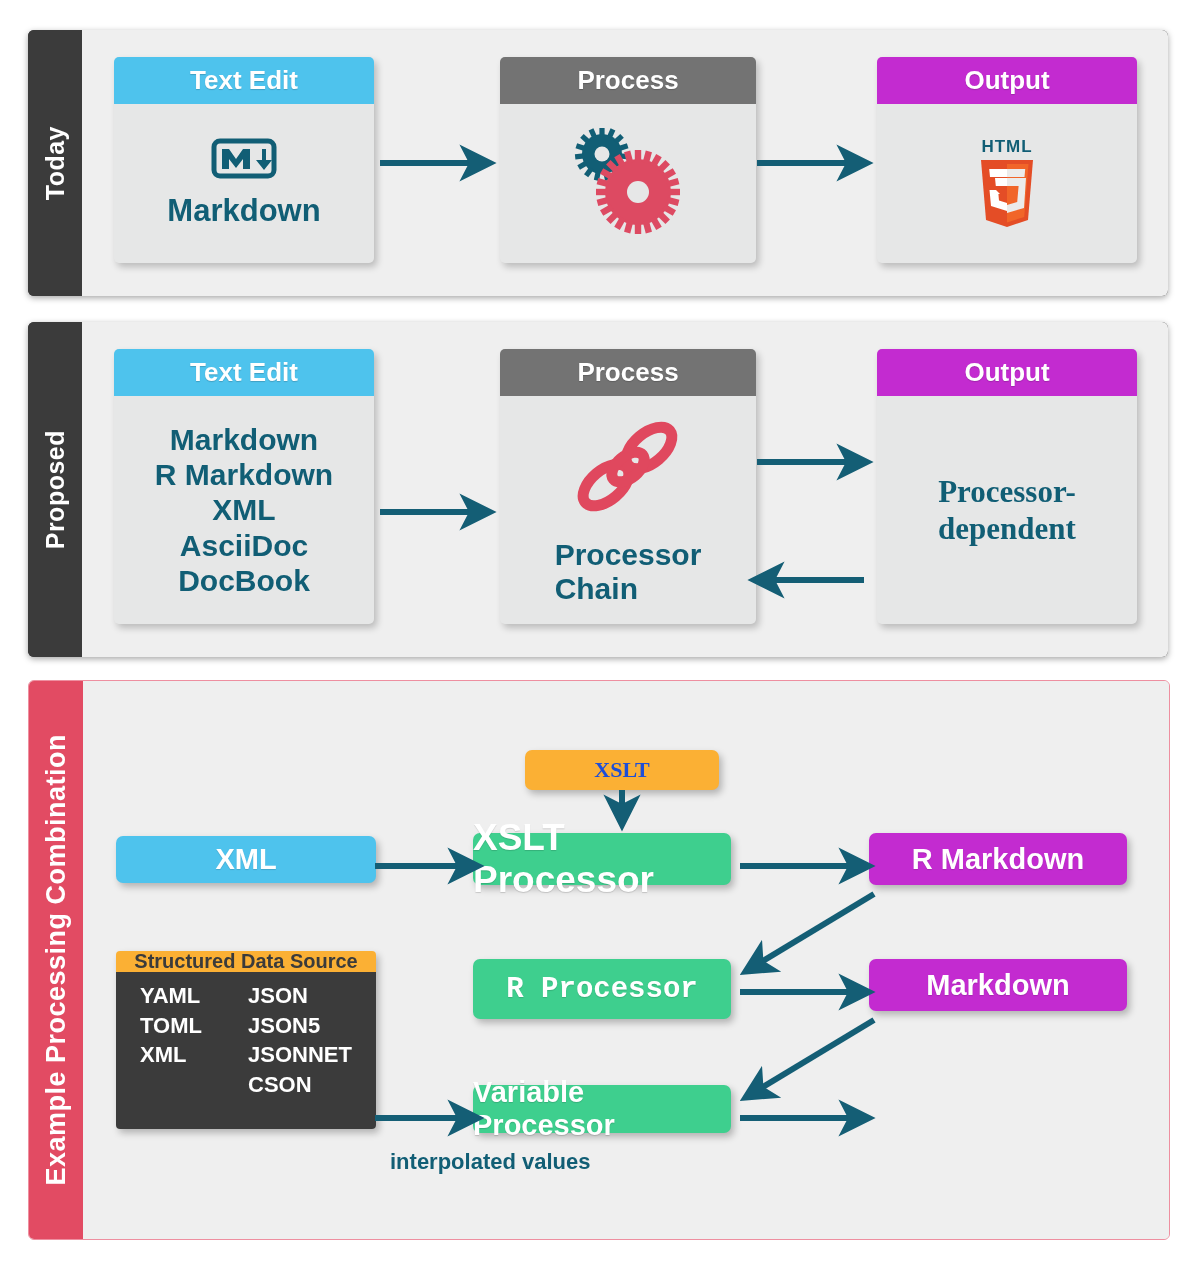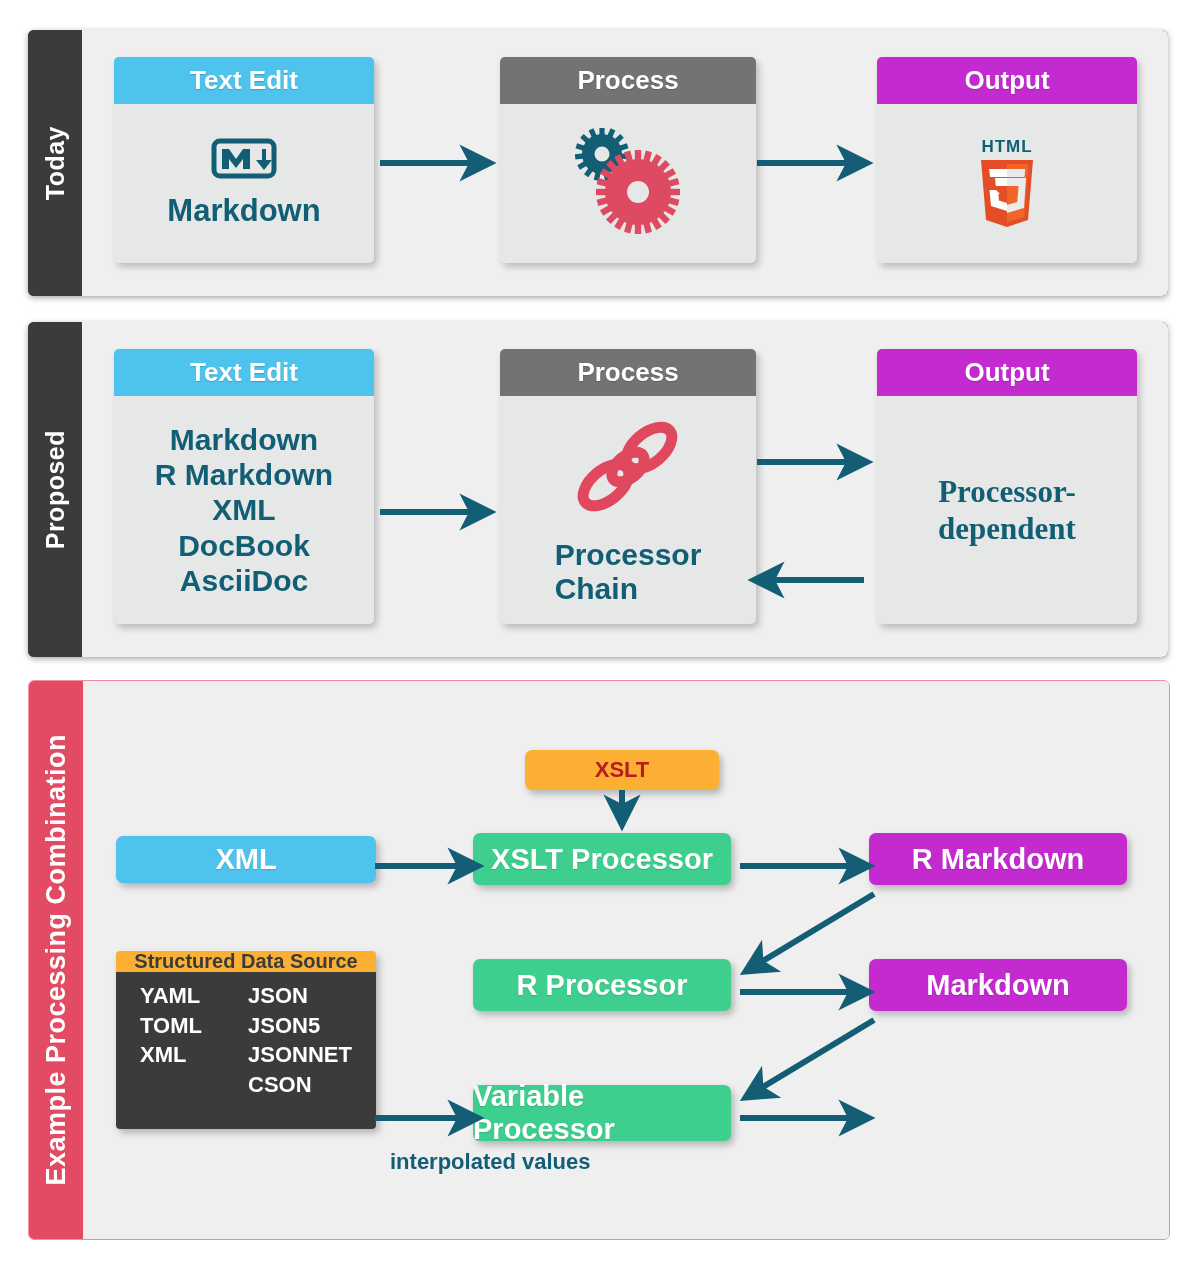--- a/index.html
+++ b/index.html
@@ -75,21 +75,21 @@
     position:absolute;
     border-radius:7px;
     display:flex;align-items:center;justify-content:center;
     color:#ffffff;font-weight:bold;
     box-shadow:3px 4px 7px rgba(0,0,0,.25);
     text-shadow:0 1px 1px rgba(0,0,0,.15);
   }
   .pill-blue{background:#4ec3ed;}
   .pill-green{background:#3ecf8e;}
   .pill-purple{background:#c32bd0;}
-  .pill-orange{background:#fbb034;color:#b91c1c;text-shadow:none;}
+  .pill-orange{background:#fbb034;color:#1d4ed8;text-shadow:none;font-family:Liberation Serif, serif;}
 
   
   .sds{
     position:absolute;
     border-radius:4px;
     box-shadow:3px 4px 7px rgba(0,0,0,.25);
     overflow:hidden;
     display:flex;flex-direction:column;
   }
   .sds-head{
@@ -231,22 +231,22 @@
     </div>
     <div class="panel-body">
 
       <div class="card" style="left:32px;top:27px;width:260px;height:275px;">
         <div class="card-head head-blue">Text Edit</div>
         <div class="card-body">
           <div class="fmt-list">
             <div>Markdown</div>
             <div>R Markdown</div>
             <div>XML</div>
+            <div>AsciiDoc</div>
             <div>DocBook</div>
-            <div>AsciiDoc</div>
           </div>
         </div>
       </div>
 
       <div class="card" style="left:418px;top:27px;width:256px;height:275px;">
         <div class="card-head head-green">Process</div>
         <div class="card-body">
           <span>
             <svg width="120" height="105" viewBox="0 0 120 105" aria-hidden="true">
               <g fill="none" stroke="#e0485e" stroke-width="11" stroke-linecap="round">
@@ -296,23 +296,23 @@
           </div>
           <div class="sds-col c2">
             <span>JSON</span>
             <span>JSON5</span>
             <span>JSONNET</span>
             <span>CSON</span>
           </div>
         </div>
       </div>
 
-      <div class="pill pill-green" style="left:390px;top:152px;width:258px;height:52px;font-size:29px;">XSLT Processor</div>
-      <div class="pill pill-green" style="left:390px;top:278px;width:258px;height:52px;font-size:29px;">R Processor</div>
-      <div class="pill pill-green" style="left:390px;top:404px;width:258px;height:56px;font-size:29px;">Variable Processor</div>
+      <div class="pill pill-green" style="left:390px;top:152px;width:258px;height:52px;font-size:37px;">XSLT Processor</div>
+      <div class="pill pill-green" style="left:390px;top:278px;width:258px;height:60px;font-size:29px;font-family:Liberation Mono, monospace;">R Processor</div>
+      <div class="pill pill-green" style="left:390px;top:404px;width:258px;height:48px;font-size:29px;">Variable Processor</div>
 
       <div class="pill pill-purple" style="left:786px;top:152px;width:258px;height:52px;font-size:29px;">R Markdown</div>
       <div class="pill pill-purple" style="left:786px;top:278px;width:258px;height:52px;font-size:29px;">Markdown</div>
 
       <div class="caption" style="left:307px;top:468px;">interpolated values</div>
 
     </div>
   </div>
 
   <svg class="arrows" viewBox="0 0 1195 1268">

